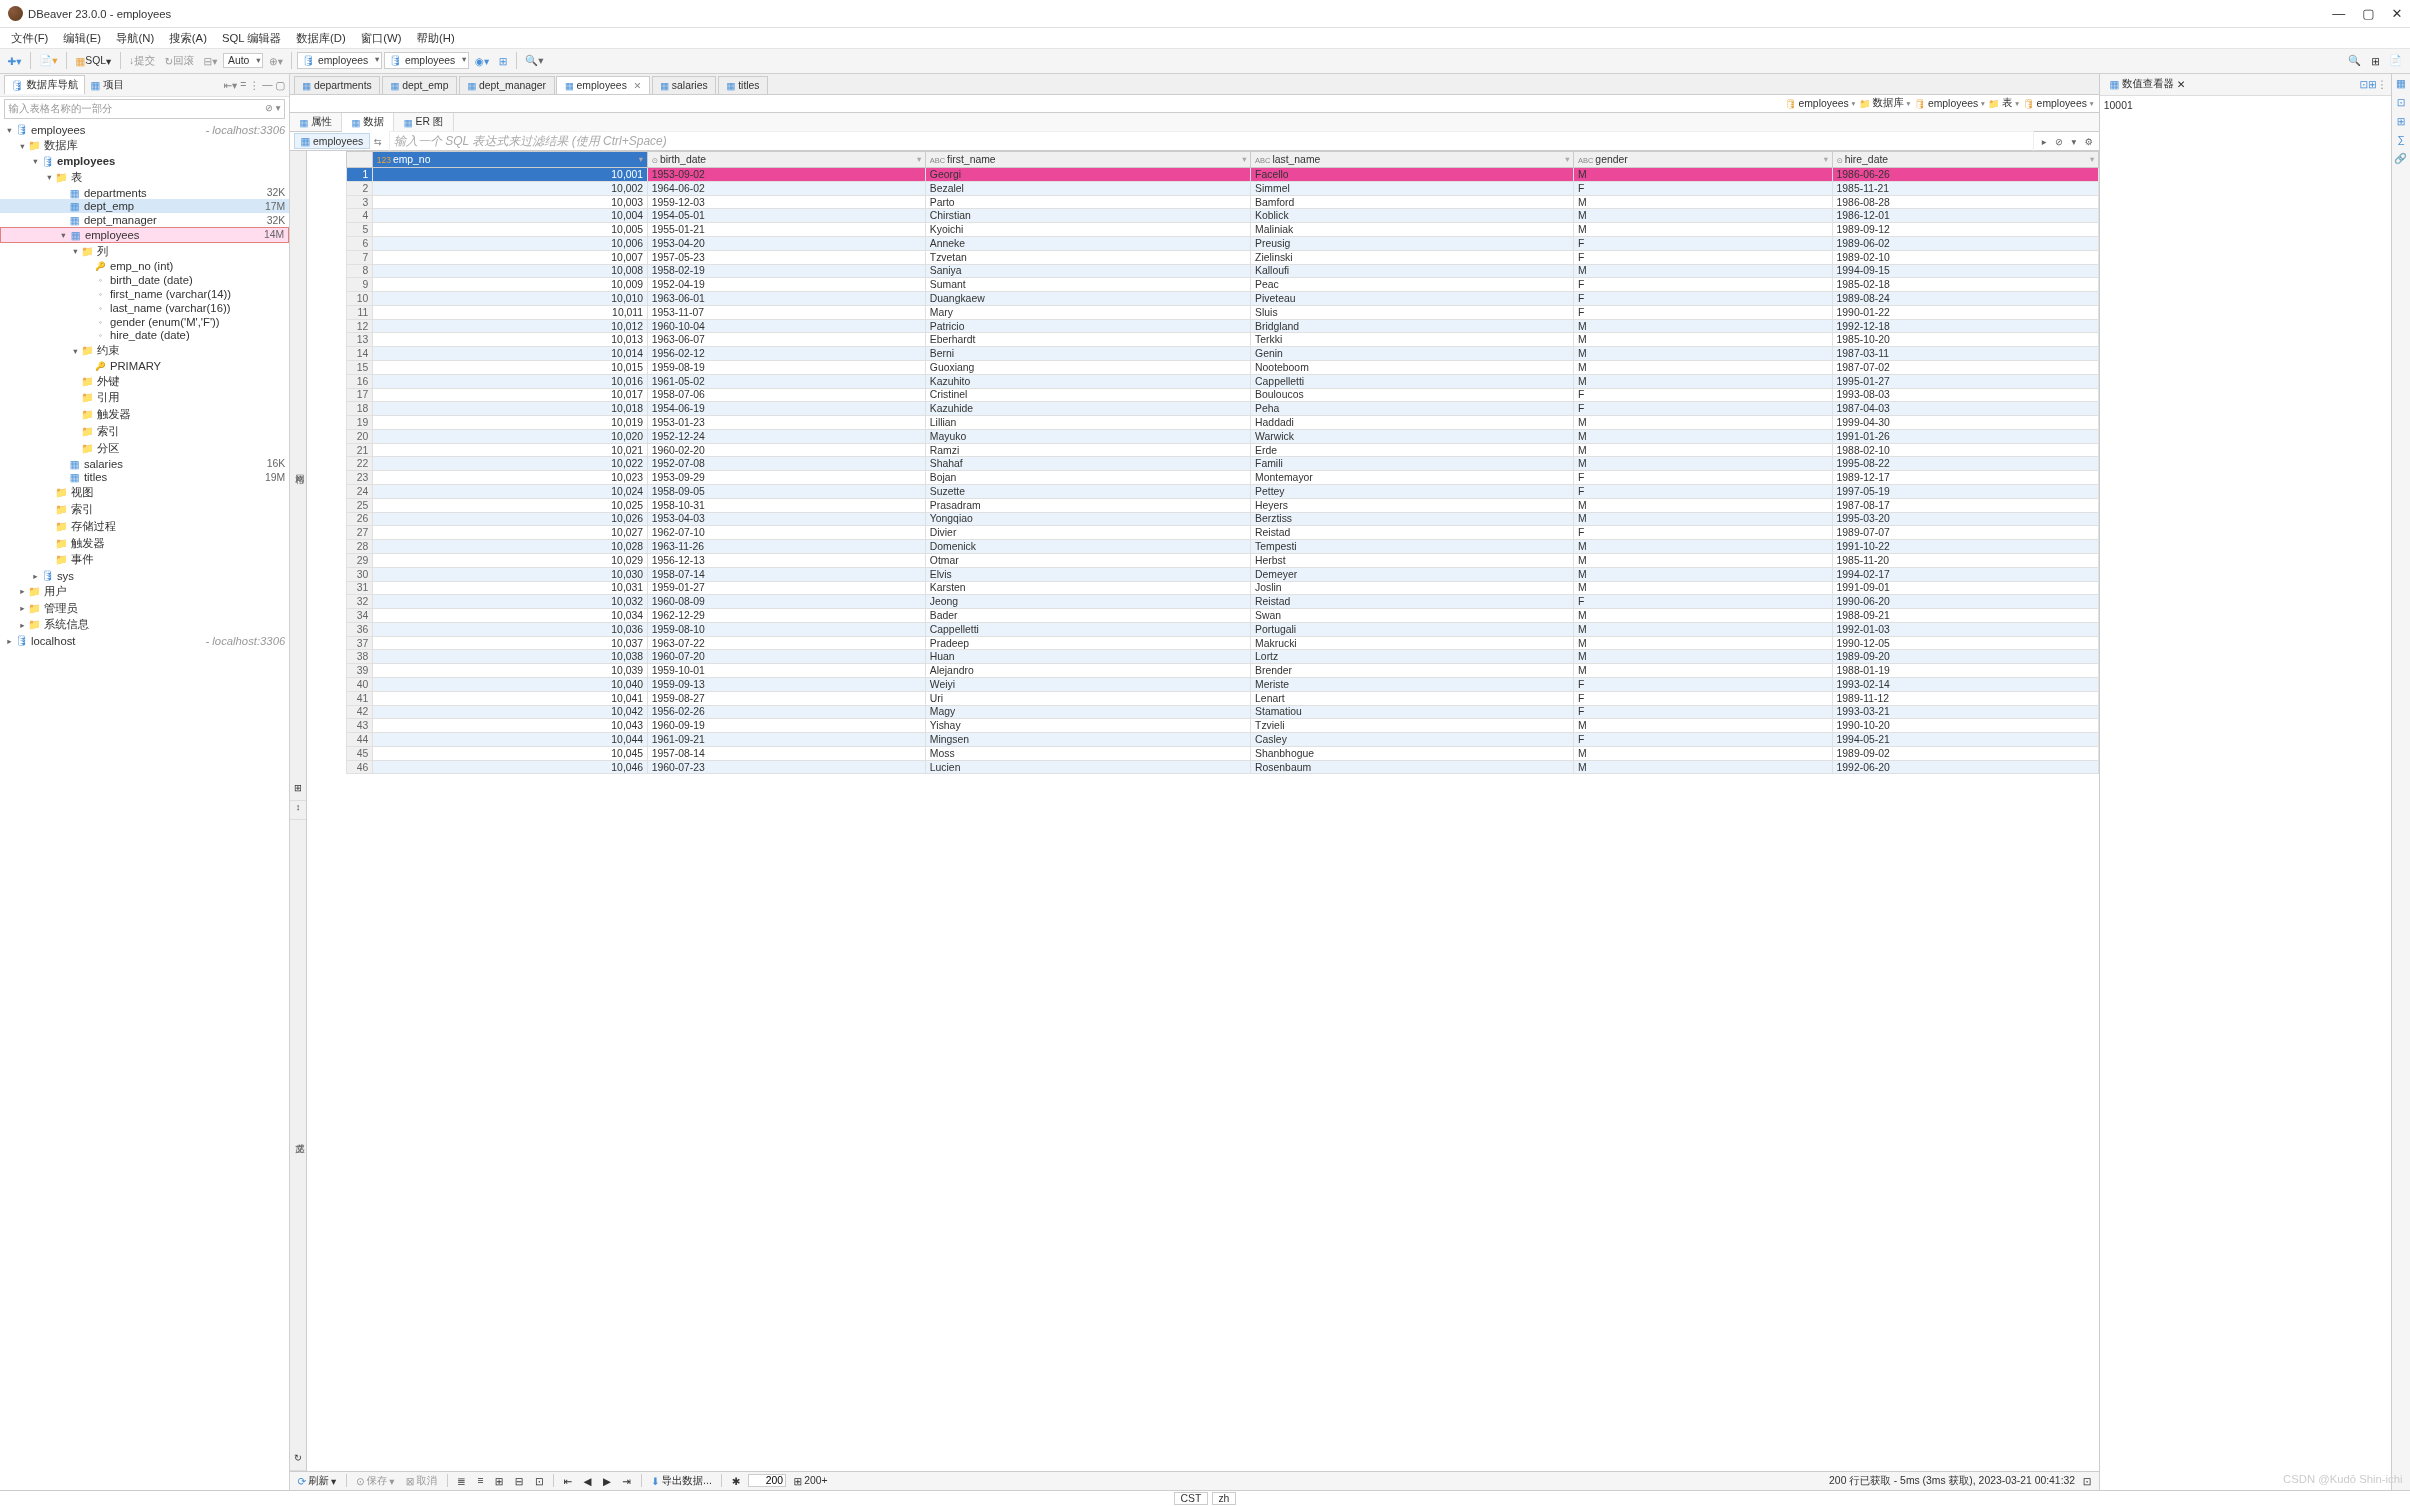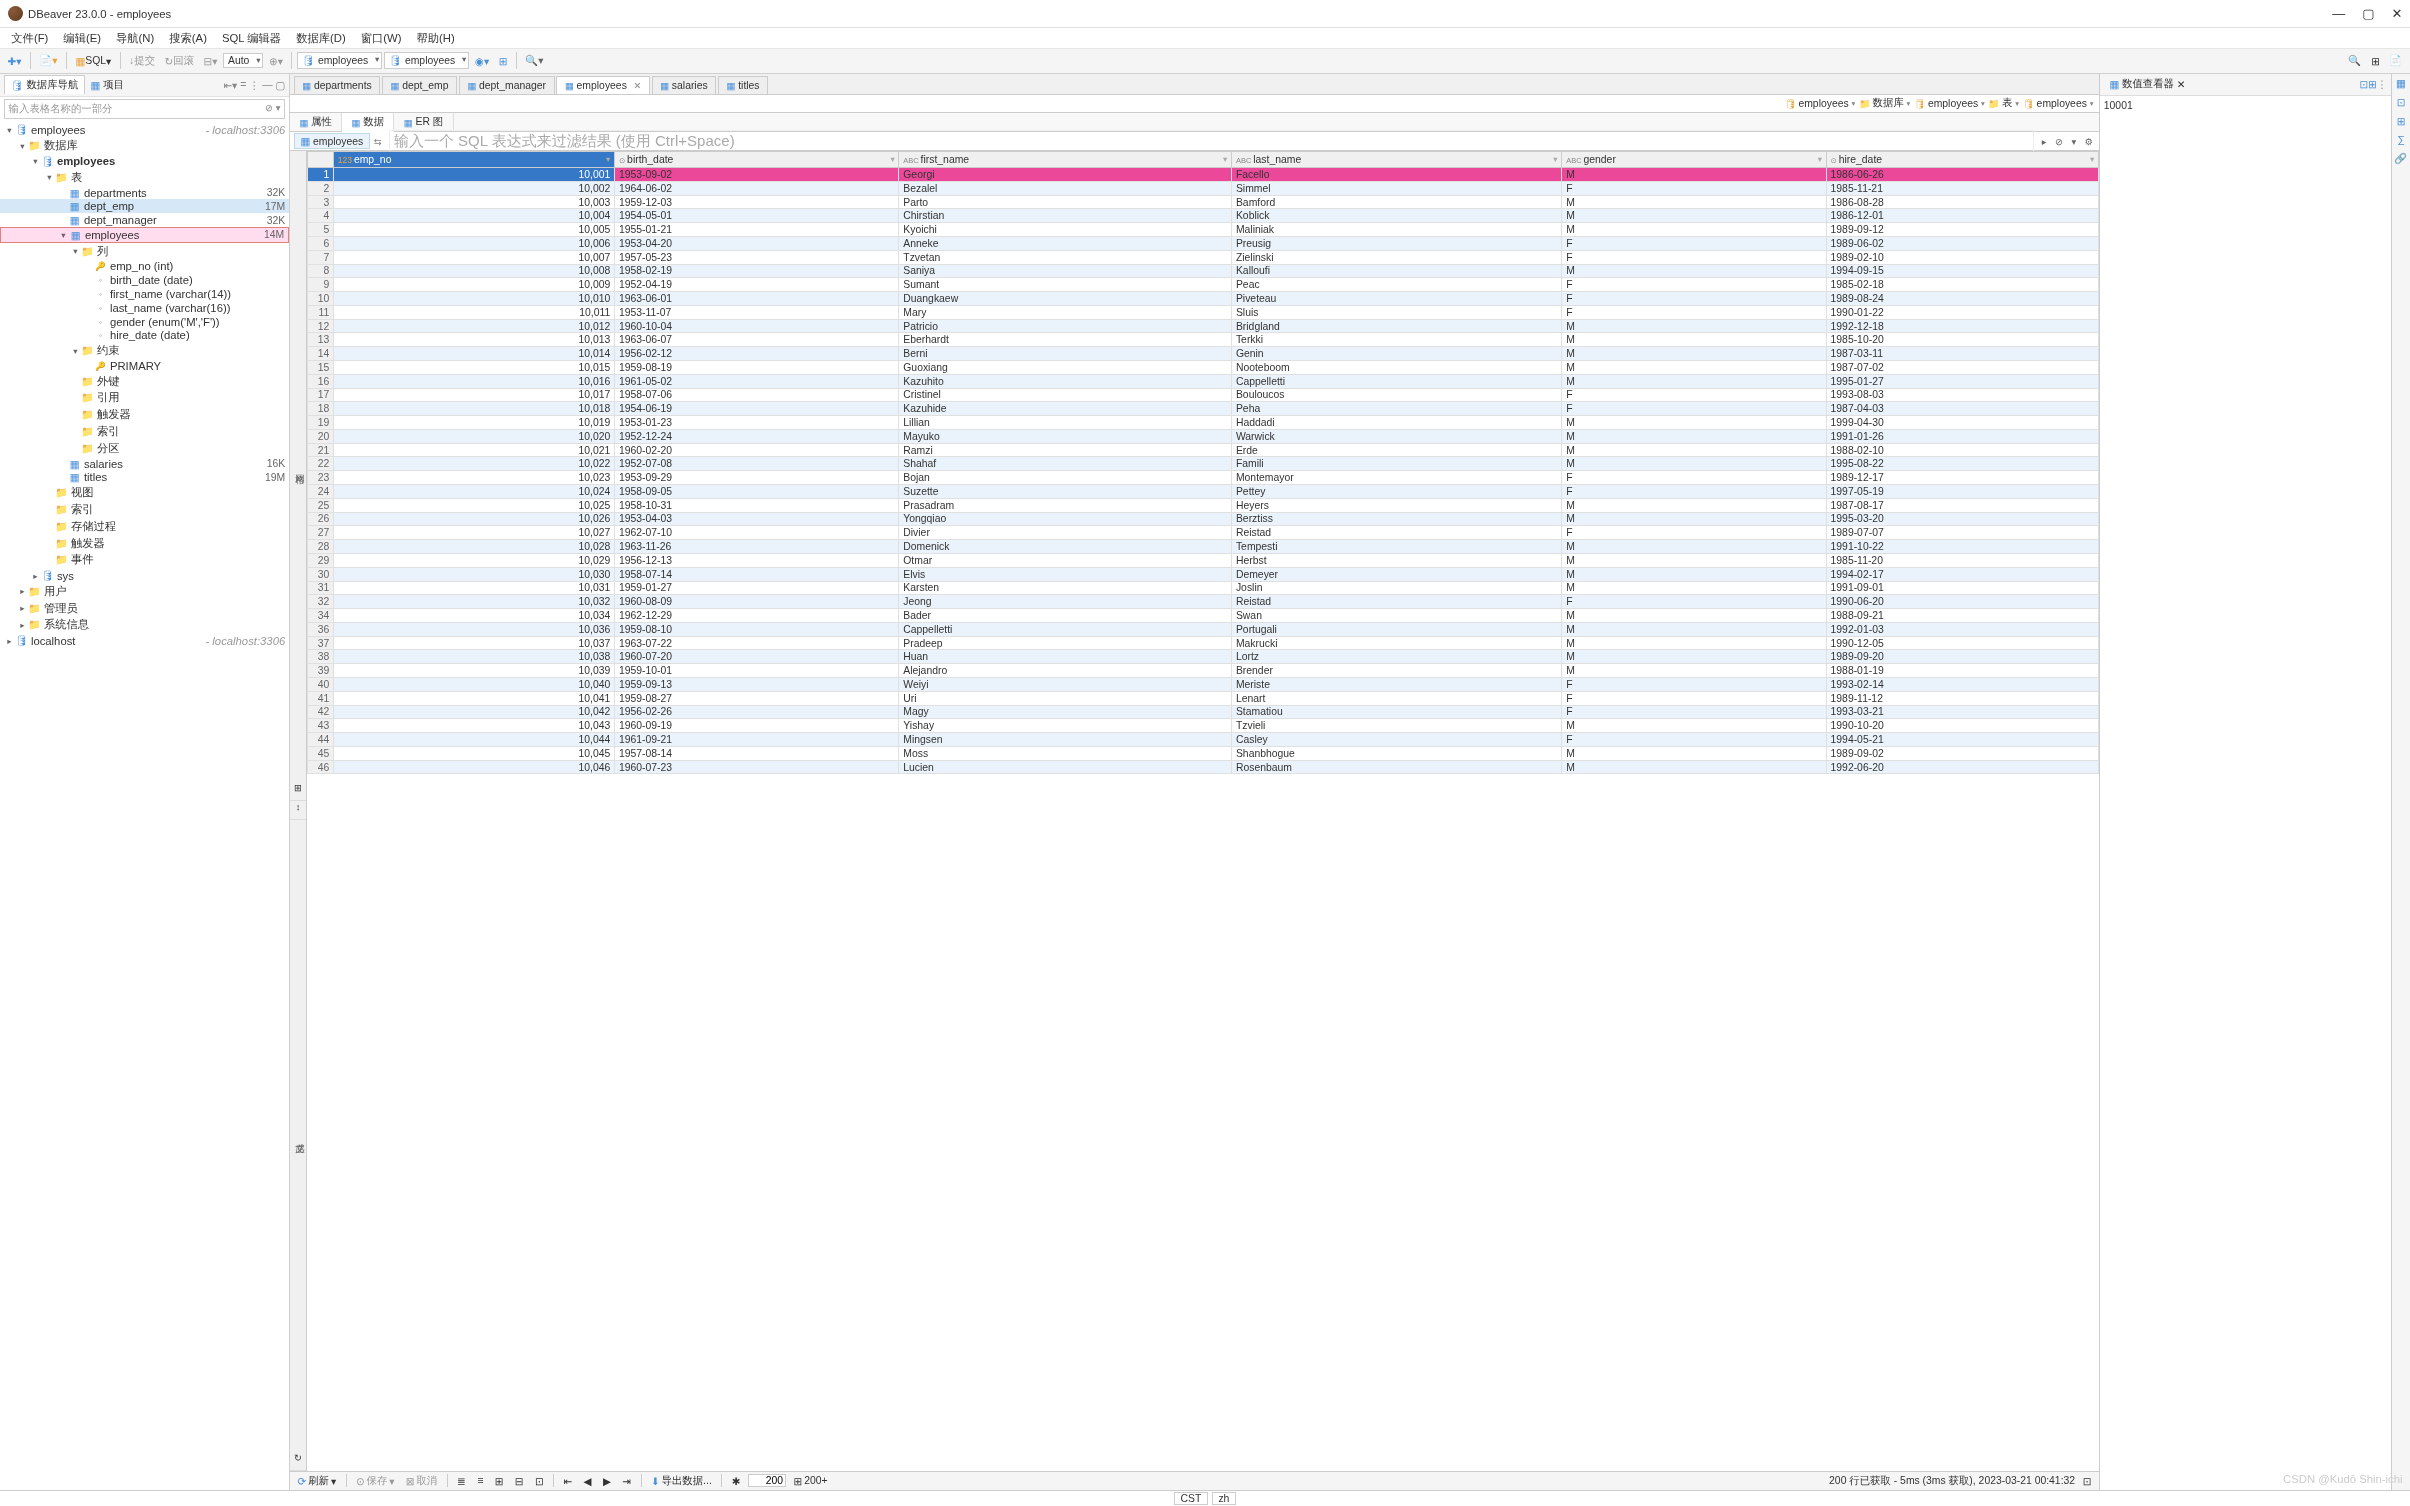--- a/index.html
+++ b/index.html
@@ -43,28 +43,28 @@
 .editor-tabs { display: flex; background: #f0f0f0; border-bottom: 0.9px solid #ccc; height: 21px; align-items: flex-end; padding-left: 3.8px; }
 .editor-tab { padding: 2.8px 7.5px; border: 0.9px solid #ccc; border-bottom: none; background: #eee; margin-right: 1.9px; cursor: pointer; font-size: 10.4px; display: inline-flex; align-items: center; gap: 2.8px; }
 .editor-tab.active { background: #fff; }
 .editor-tab .tab-icon { color: #4a90d9; font-size: 9.4px; }
 .editor-tab .tab-close { margin-left: 3.8px; font-size: 9.4px; color: #888; }
 .sub-tabs { display: flex; border-bottom: 0.9px solid #ccc; background: #f8f8f8; height: 19px; align-items: center; }
 .sub-tab { padding: 1.9px 9.4px; border-right: 0.9px solid #ddd; cursor: pointer; font-size: 10.4px; display: inline-flex; align-items: center; gap: 2.8px; }
 .sub-tab.active { background: #fff; font-weight: normal; border-bottom: 1.9px solid #fff; margin-bottom: -0.9px; }
 .crumb-area { display: flex; align-items: center; border-bottom: 0.9px solid #ccc; padding: 1.9px 3.8px; height: 19px; }
 .crumb { padding: 0.9px 5.6px; border: 0.9px solid #c0d8e8; background: #eaf3fb; font-size: 10.4px; cursor: pointer; display: inline-flex; align-items: center; gap: 2.8px; }
-.sql-filter { flex: 1; margin: 0 3.8px; color: #aaa; font-size: 15px; border: 0.9px solid #eee; padding: 0.9px 3.8px; }
+.sql-filter { flex: 1; margin: 0 3.8px; color: #aaa; font-style: italic; font-size: 12px; border: 0.9px solid #eee; padding: 0.9px 3.8px; }
 .crumb-nav { display: flex; gap: 1.9px; }
 .crumb-btn { width: 13px; text-align: center; cursor: pointer; font-size: 9.4px; color: #666; }
 .grid-area { flex: 1; display: flex; min-height: 0; }
 .grid-left-bar { width: 17px; background: #f0f0f0; border-right: 0.9px solid #ccc; display: flex; flex-direction: column; }
 .grid-left-bar .glb-btn { height: 19px; text-align: center; font-size: 9.4px; cursor: pointer; border-bottom: 0.9px solid #ddd; }
 .grid-left-bar .glb-vert { writing-mode: vertical-rl; flex: 1; text-align: center; font-size: 9.4px; padding: 3.8px 0; color: #666; }
-.grid-wrap { flex: 1; overflow: auto; }
+.grid-wrap { flex: 1; overflow: auto; margin-left: 39px; }
 .grid { border-collapse: collapse; font-size: 10.4px; width: 100%; }
 .grid th { background: #f0f0f0; border: 0.9px solid #ccc; padding: 1.9px 3.8px; text-align: left; font-weight: normal; position: sticky; top: 0; }
 .grid th.col-header { cursor: pointer; }
 .grid th .col-icon-sm { color: #e8a33d; font-size: 8.5px; margin-right: 1.9px; }
 .grid th .col-icon-abc { color: #888; font-size: 7.5px; margin-right: 1.9px; }
 .grid th .col-filter { float: right; color: #aaa; font-size: 8.5px; }
 .grid td { border: 0.9px solid #e0e0e0; padding: 0.9px 3.8px; white-space: nowrap; }
 .grid td.rownum { background: #f0f0f0; text-align: right; color: #666; width: 26px; }
 .grid td.num { text-align: right; }
 .grid tr:nth-child(even) td:not(.rownum) { background: #eaf3fb; }

